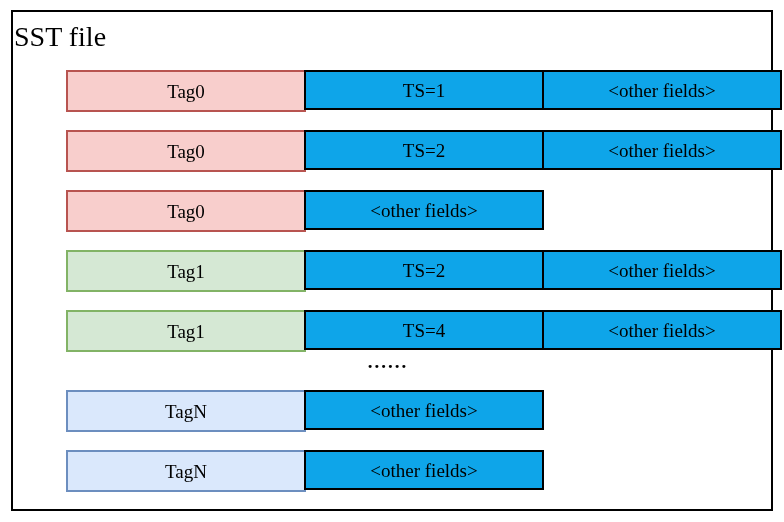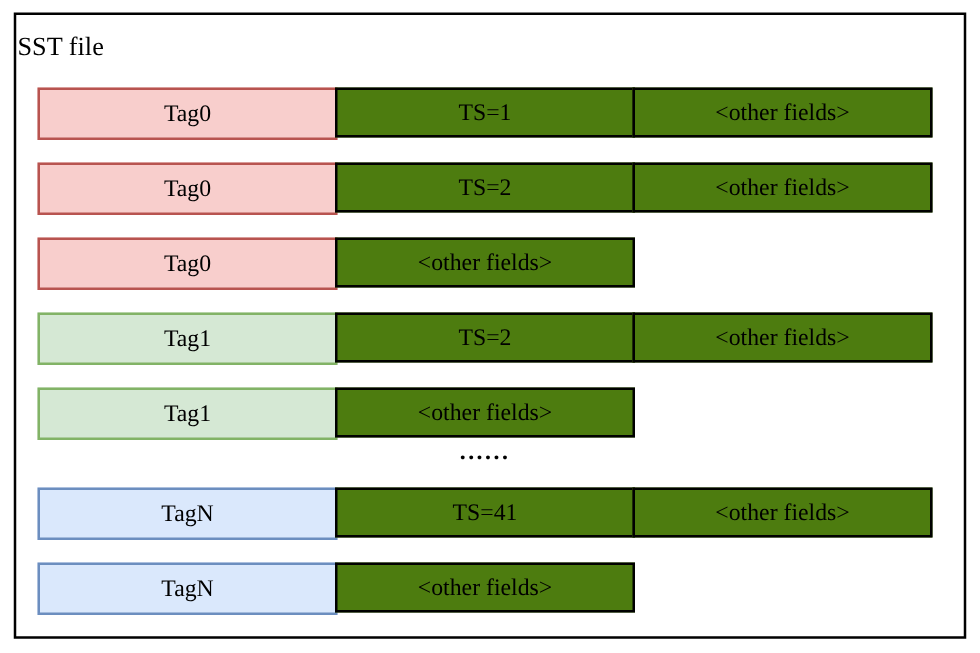--- a/index.html
+++ b/index.html
@@ -22,48 +22,49 @@
     width: 762px;
     height: 501px;
     border: 2px solid #000000;
     box-sizing: border-box;
     background: #ffffff;
   }
   .sst-title {
     position: absolute;
     left: 14px;
     top: 25px;
-    font-size: 21px;
+    font-size: 28px;
     line-height: 24px;
     white-space: nowrap;
   }
   .row {
     position: absolute;
     left: 30px;
     height: 42px;
     display: flex;
     align-items: flex-start;
   }
   .cell {
     box-sizing: border-box;
     width: 240px;
     height: 40px;
     display: flex;
     align-items: center;
     justify-content: center;
     font-size: 19px;
     line-height: 1;
     white-space: nowrap;
+    margin-left: 36px;
   }
   .cell.tag {
     height: 42px;
     border: 2px solid #999999; 
   }
   .cell.ts, .cell.other {
-    background: #4d7c0f;
+    background: #0ea5e9;
     border: 2px solid #000000;
     margin-left: -2px; 
     position: relative;
     z-index: 2;
   }
   .ellipsis {
     position: absolute;
     left: 30px;
     top: 351px;
     width: 716px;
@@ -94,25 +95,25 @@
     <div class="cell tag" style="background-color: rgb(248, 206, 204); border-color: rgb(184, 84, 80);">Tag0</div>
     <div class="cell other">&lt;other fields&gt;</div>
   </div>
     <div class="row" style="top: 250px;">
     <div class="cell tag" style="background-color: rgb(213, 232, 212); border-color: rgb(130, 179, 102);">Tag1</div>
     <div class="cell ts">TS=2</div>
     <div class="cell other">&lt;other fields&gt;</div>
   </div>
     <div class="row" style="top: 310px;">
     <div class="cell tag" style="background-color: rgb(213, 232, 212); border-color: rgb(130, 179, 102);">Tag1</div>
+    <div class="cell ts">TS=4</div>
     <div class="cell other">&lt;other fields&gt;</div>
   </div>
     <div class="row" style="top: 390px;">
     <div class="cell tag" style="background-color: rgb(218, 232, 252); border-color: rgb(108, 142, 191);">TagN</div>
-    <div class="cell ts">TS=41</div>
     <div class="cell other">&lt;other fields&gt;</div>
   </div>
     <div class="row" style="top: 450px;">
     <div class="cell tag" style="background-color: rgb(218, 232, 252); border-color: rgb(108, 142, 191);">TagN</div>
     <div class="cell other">&lt;other fields&gt;</div>
   </div>
   </div>
 
 <div class="ellipsis">......</div>
 

